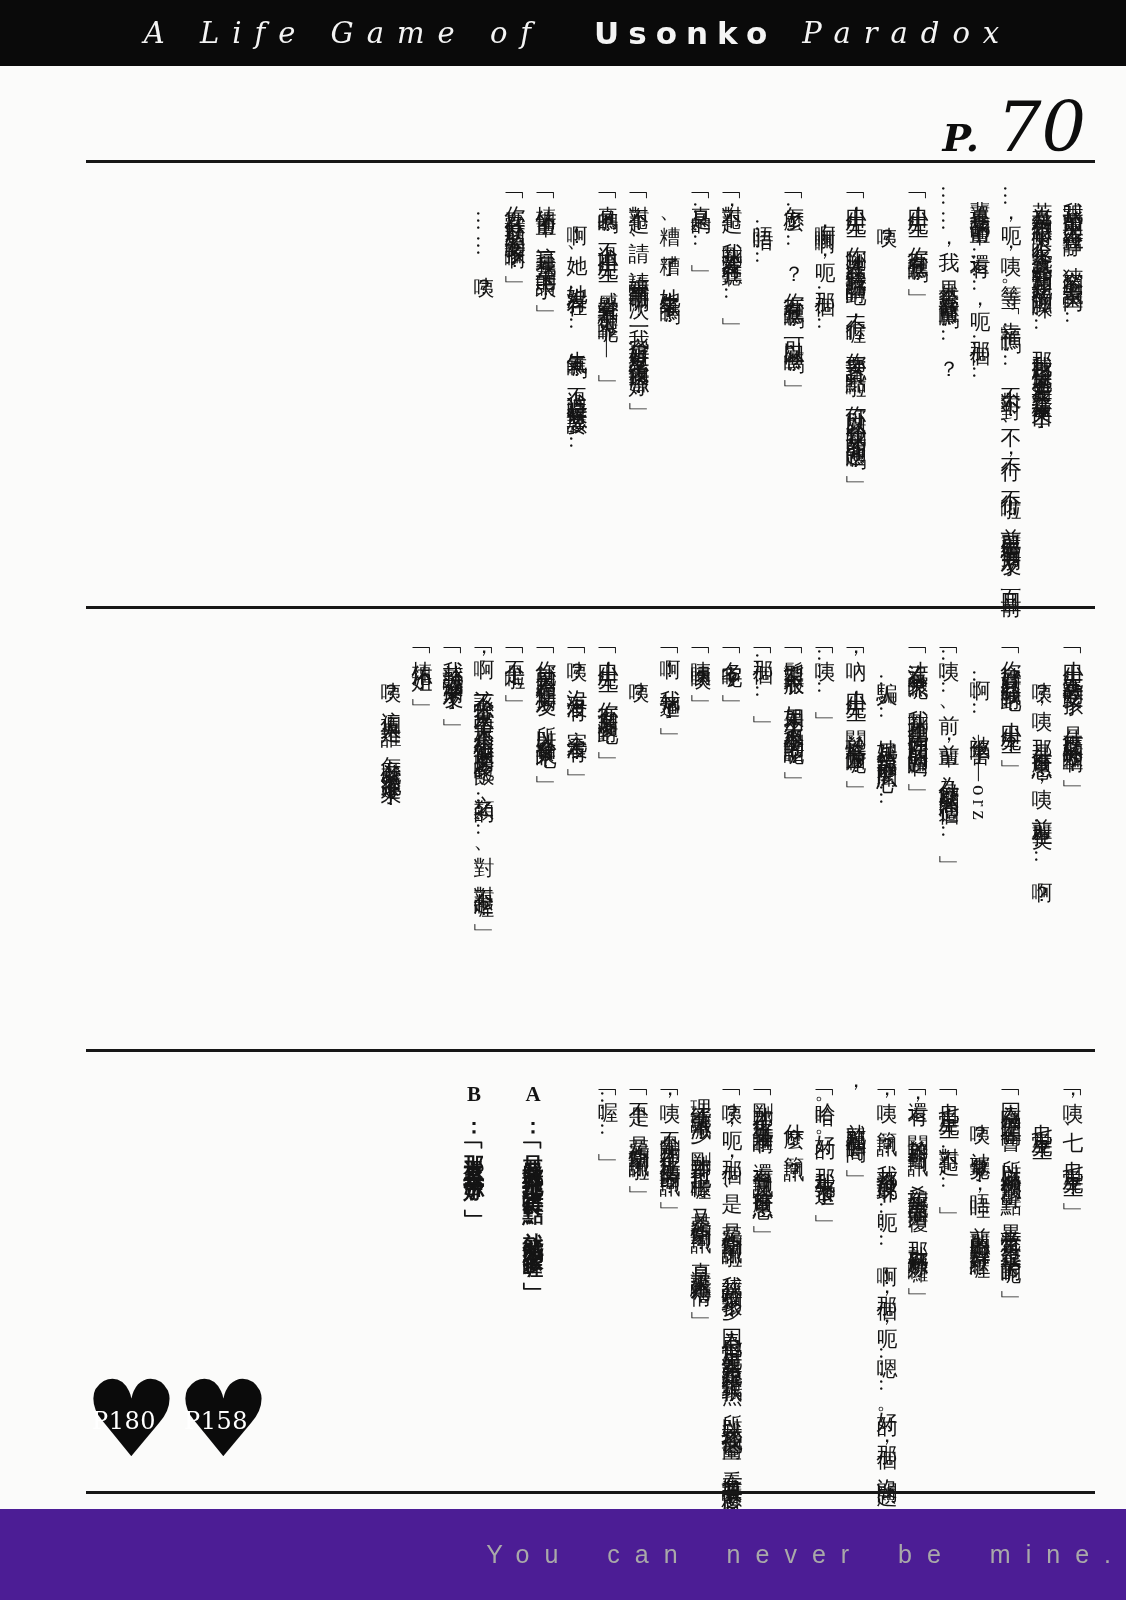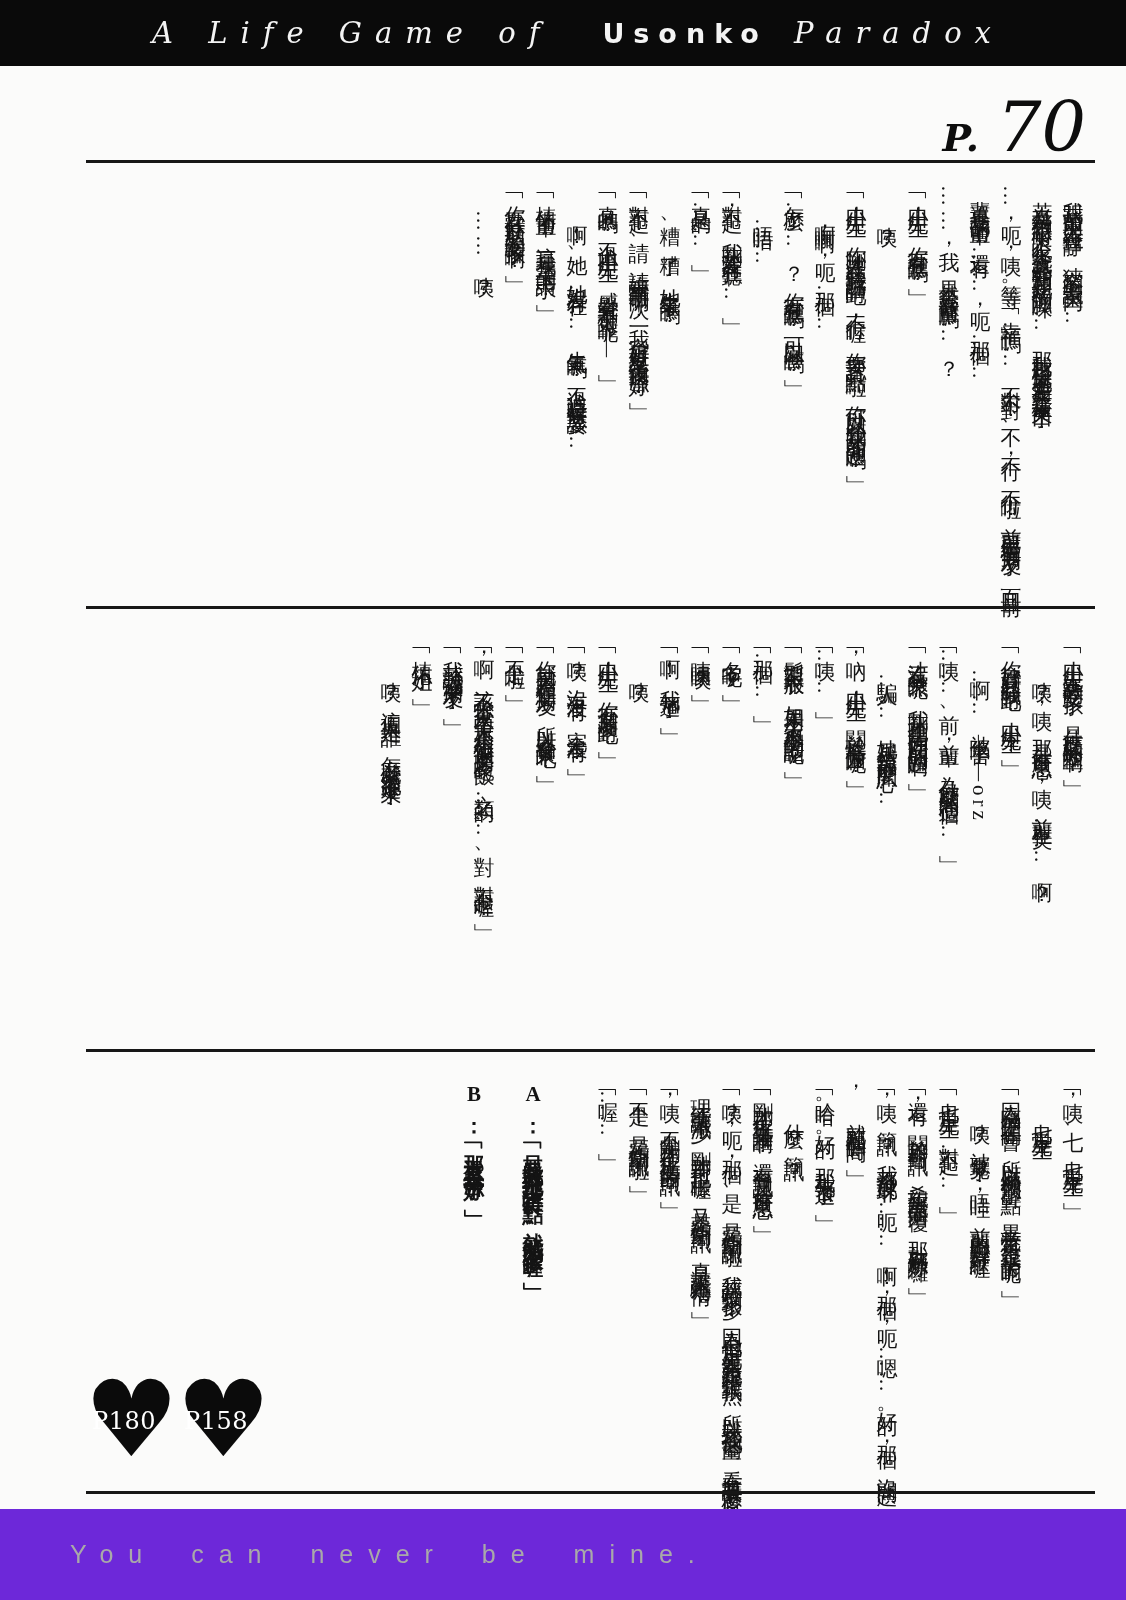--- a/index.html
+++ b/index.html
@@ -11,21 +11,21 @@
     overflow:hidden;
   }
   
   .top-bar{
     position:absolute;top:0;left:0;width:1126px;height:66px;
     background:#0a0a0a;color:#f4f4f4;
     display:flex;align-items:center;justify-content:center;gap:26px;
     box-sizing:border-box;padding-left:30px;
   }
   .t-serif{font-family:"DejaVu Serif",serif;font-style:italic;font-size:29px;letter-spacing:13px;white-space:nowrap;}
-  .t-brand{font-family:"DejaVu Sans",sans-serif;font-weight:bold;font-size:27px;letter-spacing:9px;margin-left:24px;}
+  .t-brand{font-family:"DejaVu Sans",sans-serif;font-weight:bold;font-size:31px;letter-spacing:9px;margin-left:24px;}
   
   .pageno{
     position:absolute;top:92px;right:40px;
     display:flex;align-items:baseline;
     font-family:"DejaVu Serif",serif;font-style:italic;color:#0d0d0d;
   }
   .pp{font-size:38px;font-weight:bold;letter-spacing:1px;}
   .pn{font-size:70px;font-weight:normal;line-height:1;margin-left:17px;}
   
   .rule{position:absolute;left:86px;width:1009px;height:3px;background:#171717;}
@@ -57,22 +57,22 @@
   }
   .heart .label{
     position:absolute;left:0;right:0;top:24px;text-align:center;
     color:#ffffff;font-family:"DejaVu Serif",serif;font-size:24px;letter-spacing:0.5px;
   }
   .heart1{left:84px;top:1383px;}
   .heart2{left:176px;top:1383px;}
   
   .bottom-bar{
     position:absolute;left:0;top:1509px;width:1126px;height:91px;
-    background:#6d28d9;
-    display:flex;align-items:center;justify-content:flex-start;
+    background:#4c1d95;
+    display:flex;align-items:center;justify-content:flex-end;
   }
   .bottom-bar .tagline{
     color:#a9a9a9;font-family:"Liberation Sans","DejaVu Sans",sans-serif;
     font-size:25px;letter-spacing:15px;word-spacing:12px;padding-left:70px;
   }
 </style>
 </head>
 <body>
 
 <header class="top-bar">

